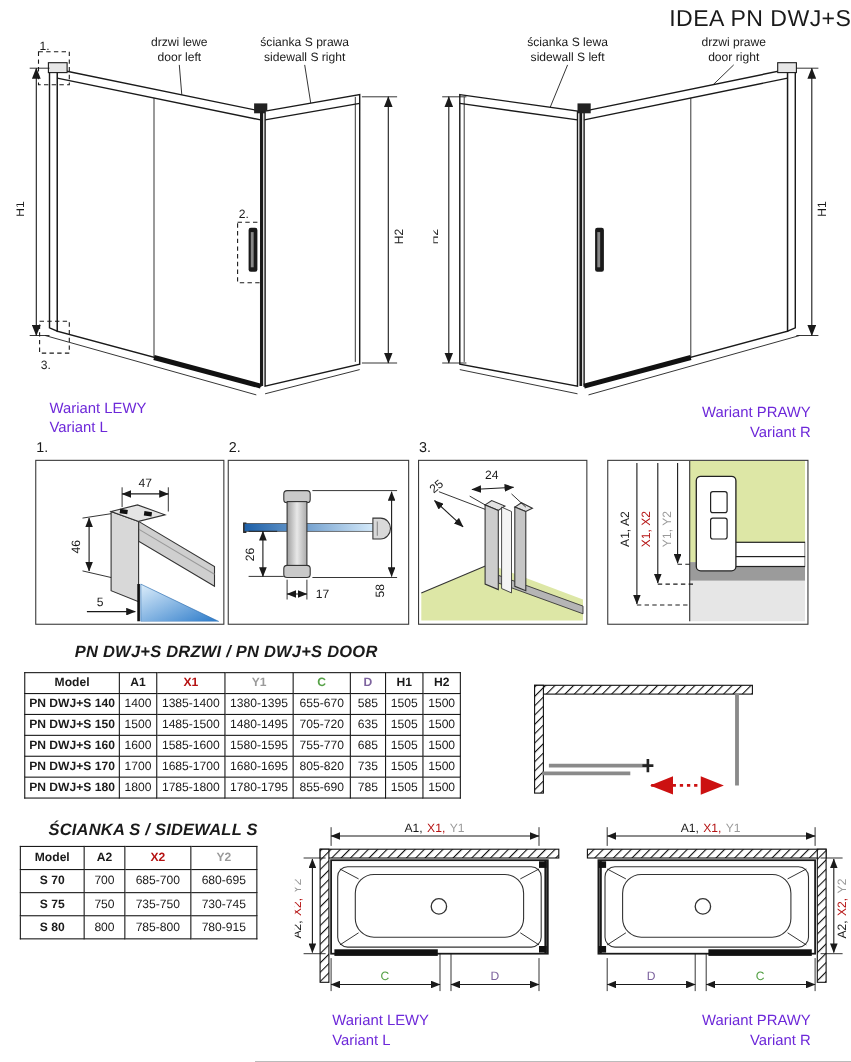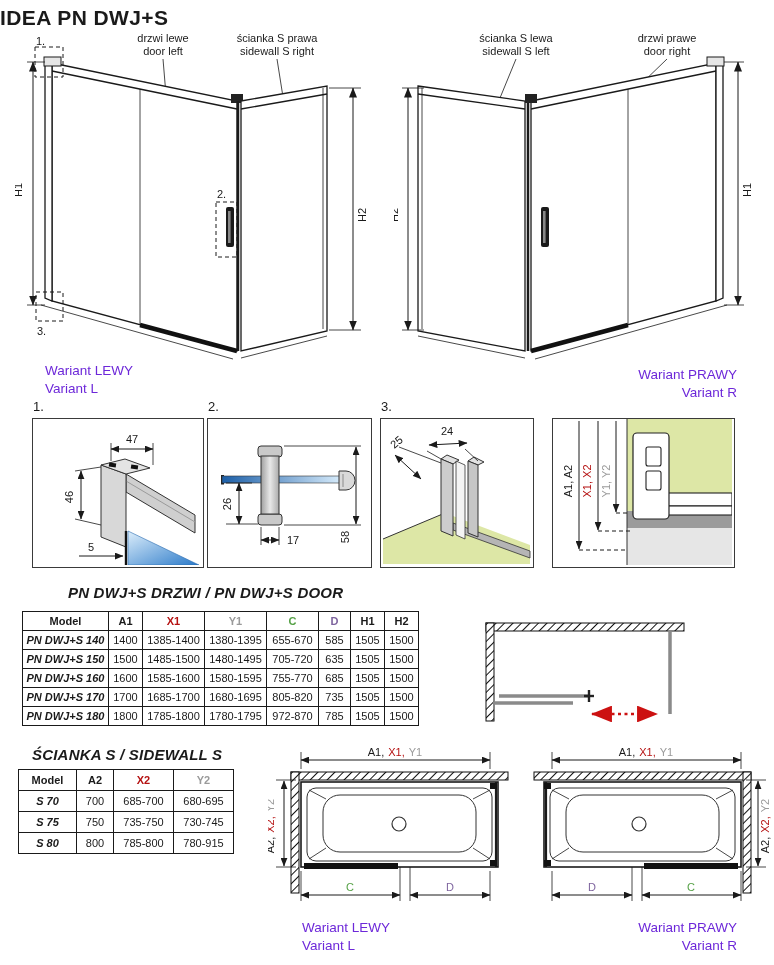--- a/index.html
+++ b/index.html
@@ -1,30 +1,30 @@
 <!DOCTYPE html>
 <html style="--col-x: #b51212; --col-y: #9a9a9a; --col-c: #55a146; --col-d: #7d639e;"><head>
 <meta charset="utf-8">
 <style>
   html,body{margin:0;padding:0;background:#888}
   #page{position:relative;width:774px;height:965px;background:#fff;overflow:hidden;
         font-family:"Liberation Sans",sans-serif;color:#1a1a1a}
   .abs{position:absolute}
-  #title{left:0;right:0;top:6px;text-align:left;font-size:21px;font-weight:700;letter-spacing:.4px}
+  #title{left:0;right:0;top:6px;text-align:right;font-size:21px;font-weight:400;letter-spacing:.4px}
   .variant{font-size:13.5px;line-height:18px;color:#6d28d9}
   .variant.right{text-align:right}
   .section-heading{font-size:15px;font-weight:700;font-style:italic;letter-spacing:.2px}
   .detail-label{font-size:13px}
   .detail-box{position:absolute;border:1px solid #3a3a3a;background:#fff}
   table{border-collapse:collapse;background:#fff;border:1.5px solid #1a1a1a}
   th,td{border:1px solid #1a1a1a;text-align:center;font-size:11px;padding:0 3px;white-space:nowrap}
   th{font-weight:700}
   #door-table th,#door-table td{height:18px}
   #side-table th,#side-table td{height:20px}
-  .model-cell{font-weight:700;font-style:italic}
+  .model-cell{font-weight:700;}
   .tx-x{color:var(--col-x);fill:var(--col-x)}
   .tx-y{color:var(--col-y);fill:var(--col-y)}
   .tx-c{color:var(--col-c);fill:var(--col-c)}
   .tx-d{color:var(--col-d);fill:var(--col-d)}
   svg{display:block}
   svg text{font-family:"Liberation Sans",sans-serif;fill:#1a1a1a;font-size:11px}
   .ln{stroke:#1a1a1a;stroke-width:1.3;fill:none}
   .lnt{stroke:#1a1a1a;stroke-width:.8;fill:none}
   .dim{stroke:#1a1a1a;stroke-width:1;fill:none}
   .dsh{stroke:#1a1a1a;stroke-width:1;stroke-dasharray:4 3;fill:none}
@@ -394,21 +394,21 @@
           <td>805-820</td>
           <td>735</td>
           <td>1505</td>
           <td>1500</td>
         </tr>
         <tr>
           <td class="model-cell">PN DWJ+S 180</td>
           <td>1800</td>
           <td>1785-1800</td>
           <td>1780-1795</td>
-          <td>972-870</td>
+          <td>855-690</td>
           <td>785</td>
           <td>1505</td>
           <td>1500</td>
         </tr>
       </tbody>
   </table>
 
   <svg class="abs" style="left:478px;top:615px" width="295" height="130" viewBox="0 0 295 130">
     <defs>
       <pattern id="hatS" width="6" height="6" patternUnits="userSpaceOnUse" patternTransform="rotate(45)">
@@ -426,21 +426,21 @@
     <g>
       <line x1="192" y1="16" x2="192" y2="99" stroke="#8a8a8a" stroke-width="3.5"></line>
       <line x1="21" y1="81" x2="111" y2="81" stroke="#8a8a8a" stroke-width="3.5"></line>
       <line x1="15" y1="88" x2="95" y2="88" stroke="#8a8a8a" stroke-width="3.5"></line>
       <line x1="111" y1="75" x2="111" y2="87" stroke="#222" stroke-width="2.4"></line>
       <line x1="106" y1="81" x2="116" y2="81" stroke="#222" stroke-width="2.4"></line>
     </g>
     <line x1="114" y1="99" x2="179" y2="99" stroke="#cc1111" stroke-width="2.4" stroke-dasharray="3 3.5" marker-start="url(#arwRed)" marker-end="url(#arwRed)"></line>
   </svg>
 
-  <div class="abs section-heading" style="left:32px;top:746px">ŚCIANKA S / SIDEWALL S</div>
+  <div class="abs section-heading" style="left:44px;top:746px">ŚCIANKA S / SIDEWALL S</div>
 
   <table id="side-table" class="abs" style="left:18px;top:769px">
     <colgroup>
       <col style="width:58px">
         <col style="width:37px">
         <col style="width:60px">
         <col style="width:60px">
     </colgroup>
     <thead>
       <tr>

